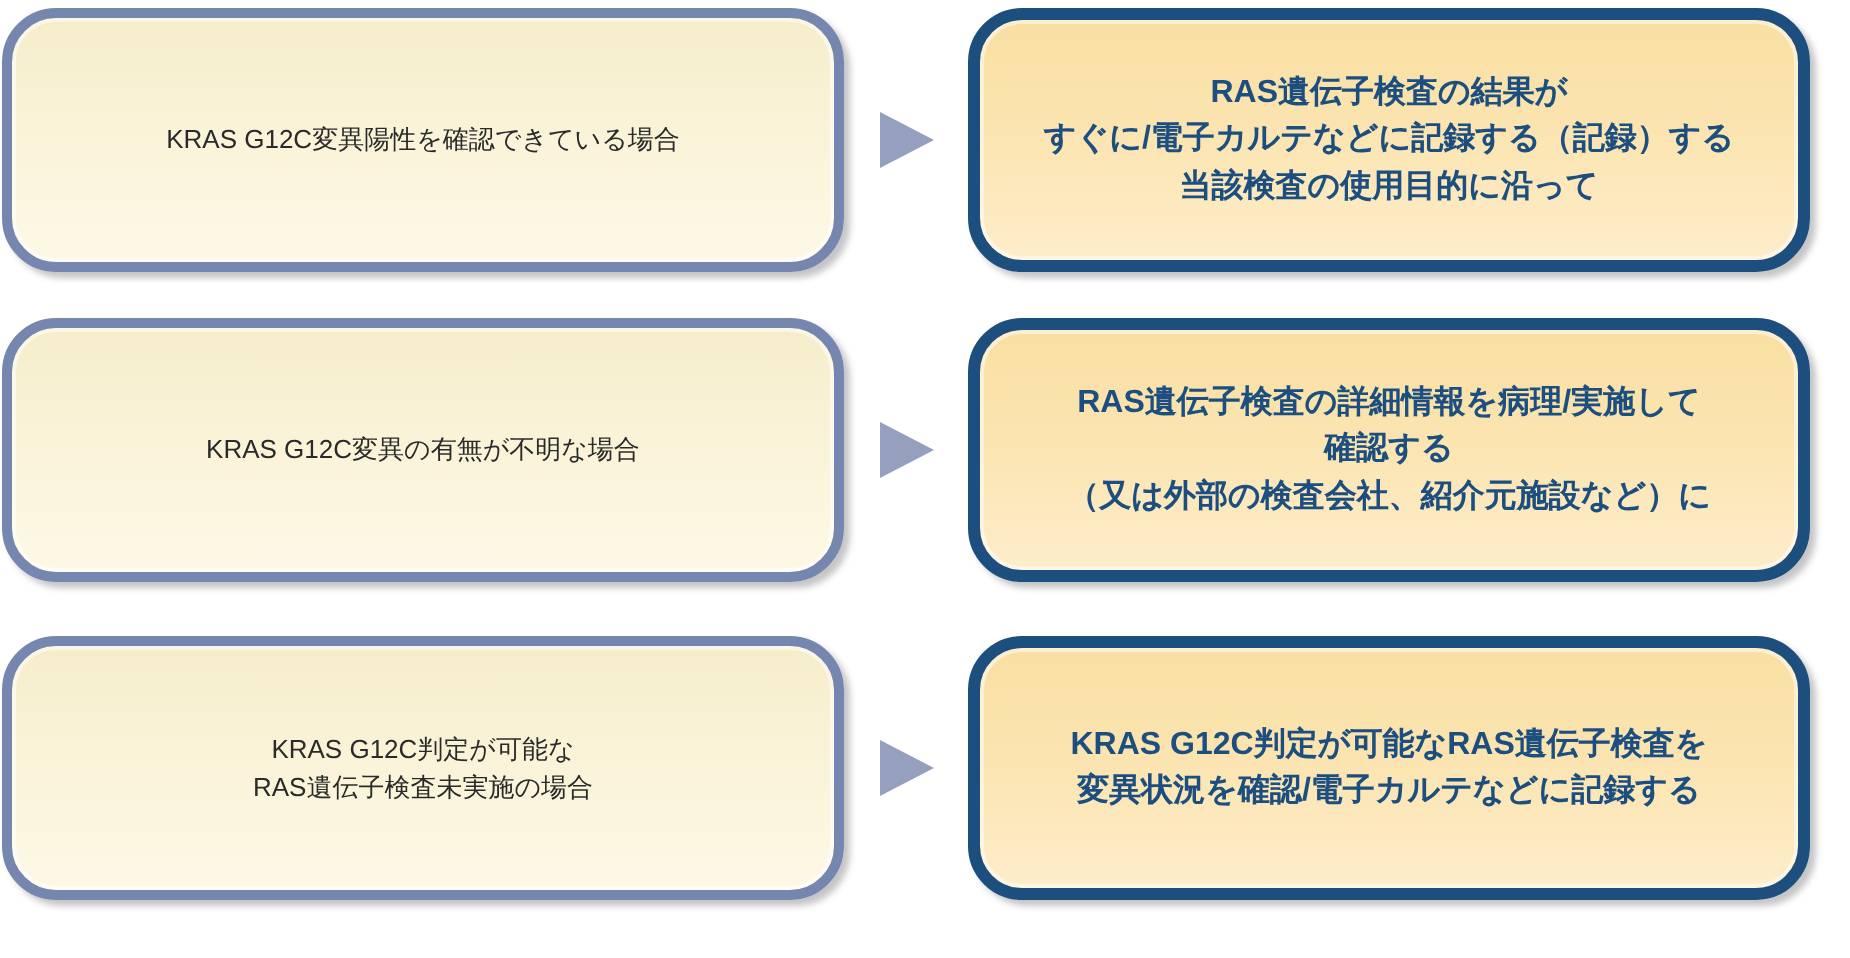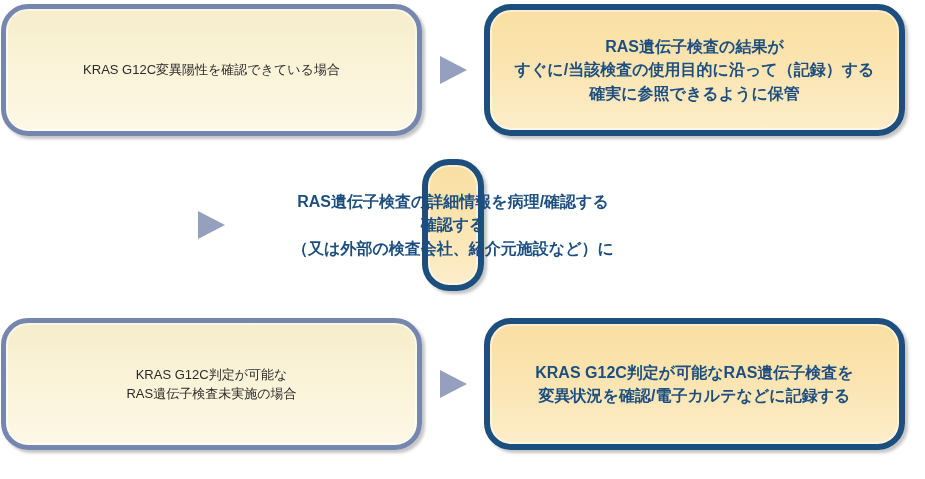--- a/index.html
+++ b/index.html
@@ -68,31 +68,34 @@
 
   <div class="flow-row row-1">
     <div class="box condition-box">
       <span class="line">KRAS G12C変異陽性を確認できている場合</span>
     </div>
     <div class="arrow-cell">
       <div class="arrow-right"></div>
     </div>
     <div class="box action-box">
       <span class="line">RAS遺伝子検査の結果が</span>
-      <span class="line">すぐに/当該検査の使用目的に沿って（記録）する</span>
-      <span class="line">確実に参照できるように保管</span>
+      <span class="line">すぐに/電子カルテなどに記録する（記録）する</span>
+      <span class="line">当該検査の使用目的に沿って</span>
     </div>
   </div>
 
   <div class="flow-row row-2">
+    <div class="box condition-box">
+      <span class="line">KRAS G12C変異の有無が不明な場合</span>
+    </div>
     <div class="arrow-cell">
       <div class="arrow-right"></div>
     </div>
     <div class="box action-box">
-      <span class="line">RAS遺伝子検査の詳細情報を病理/確認する</span>
+      <span class="line">RAS遺伝子検査の詳細情報を病理/実施して</span>
       <span class="line">確認する</span>
       <span class="line">（又は外部の検査会社、紹介元施設など）に</span>
     </div>
   </div>
 
   <div class="flow-row row-3">
     <div class="box condition-box">
       <span class="line">KRAS G12C判定が可能な</span>
       <span class="line">RAS遺伝子検査未実施の場合</span>
     </div>

